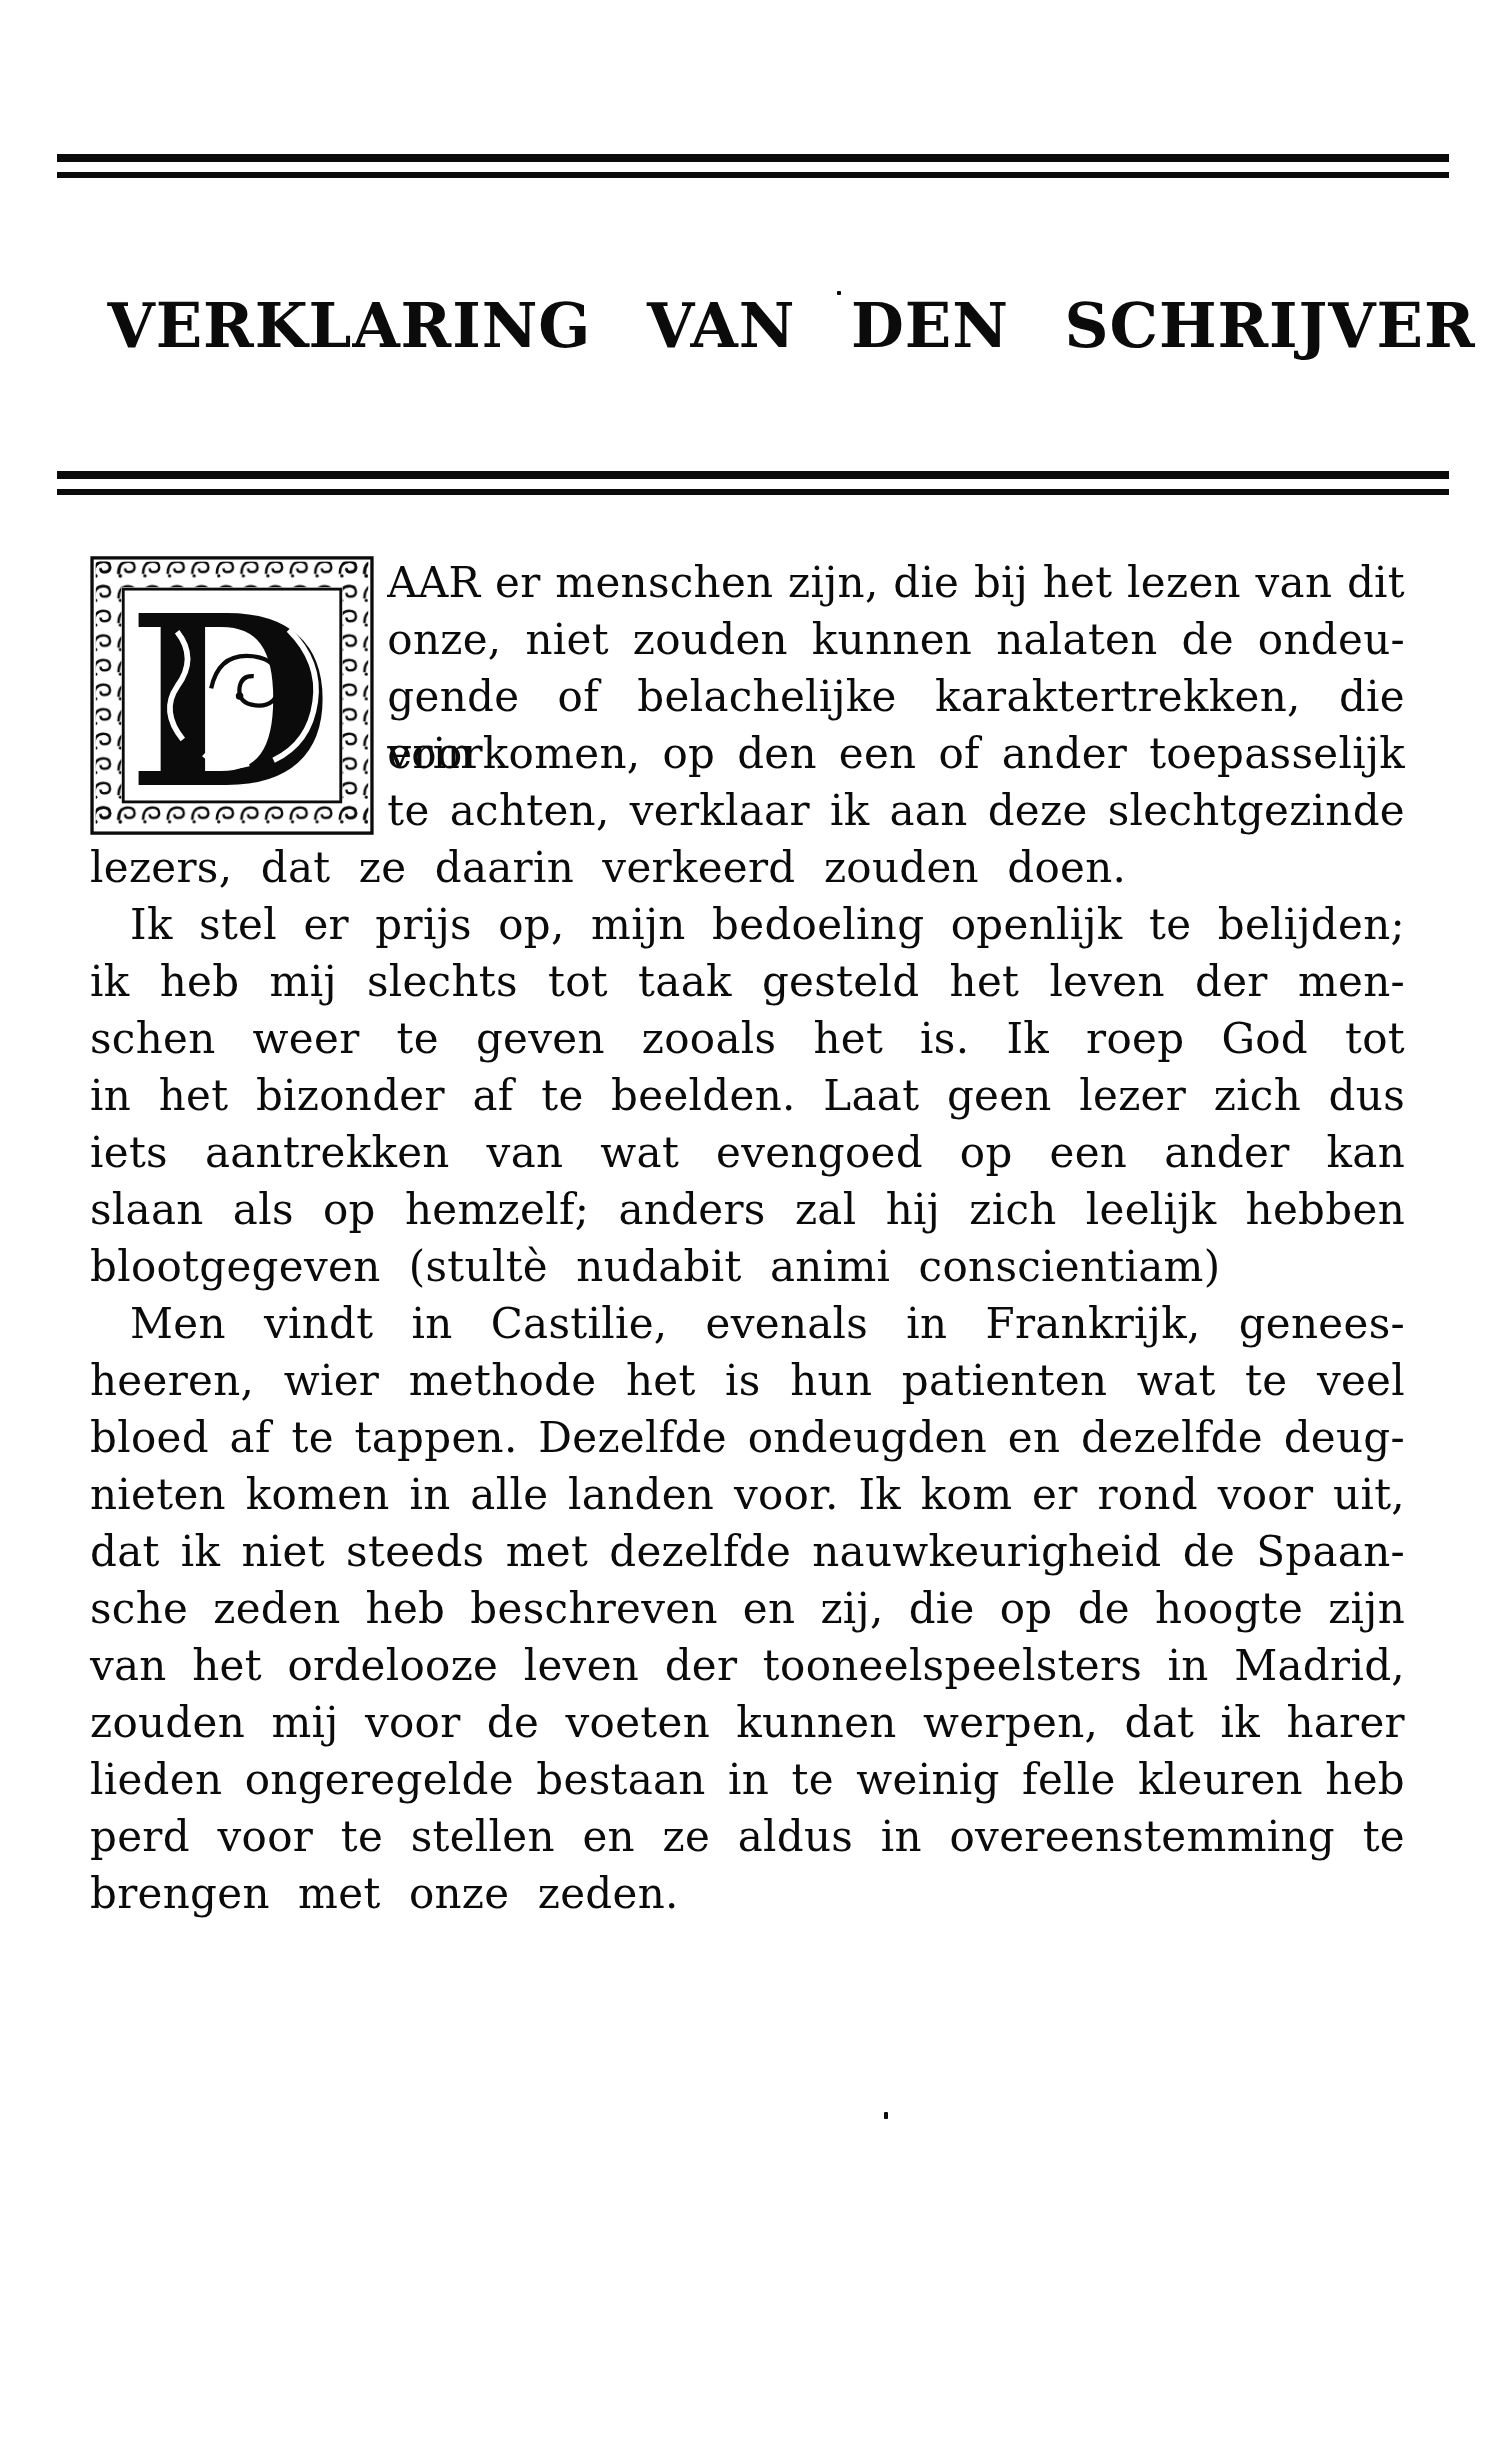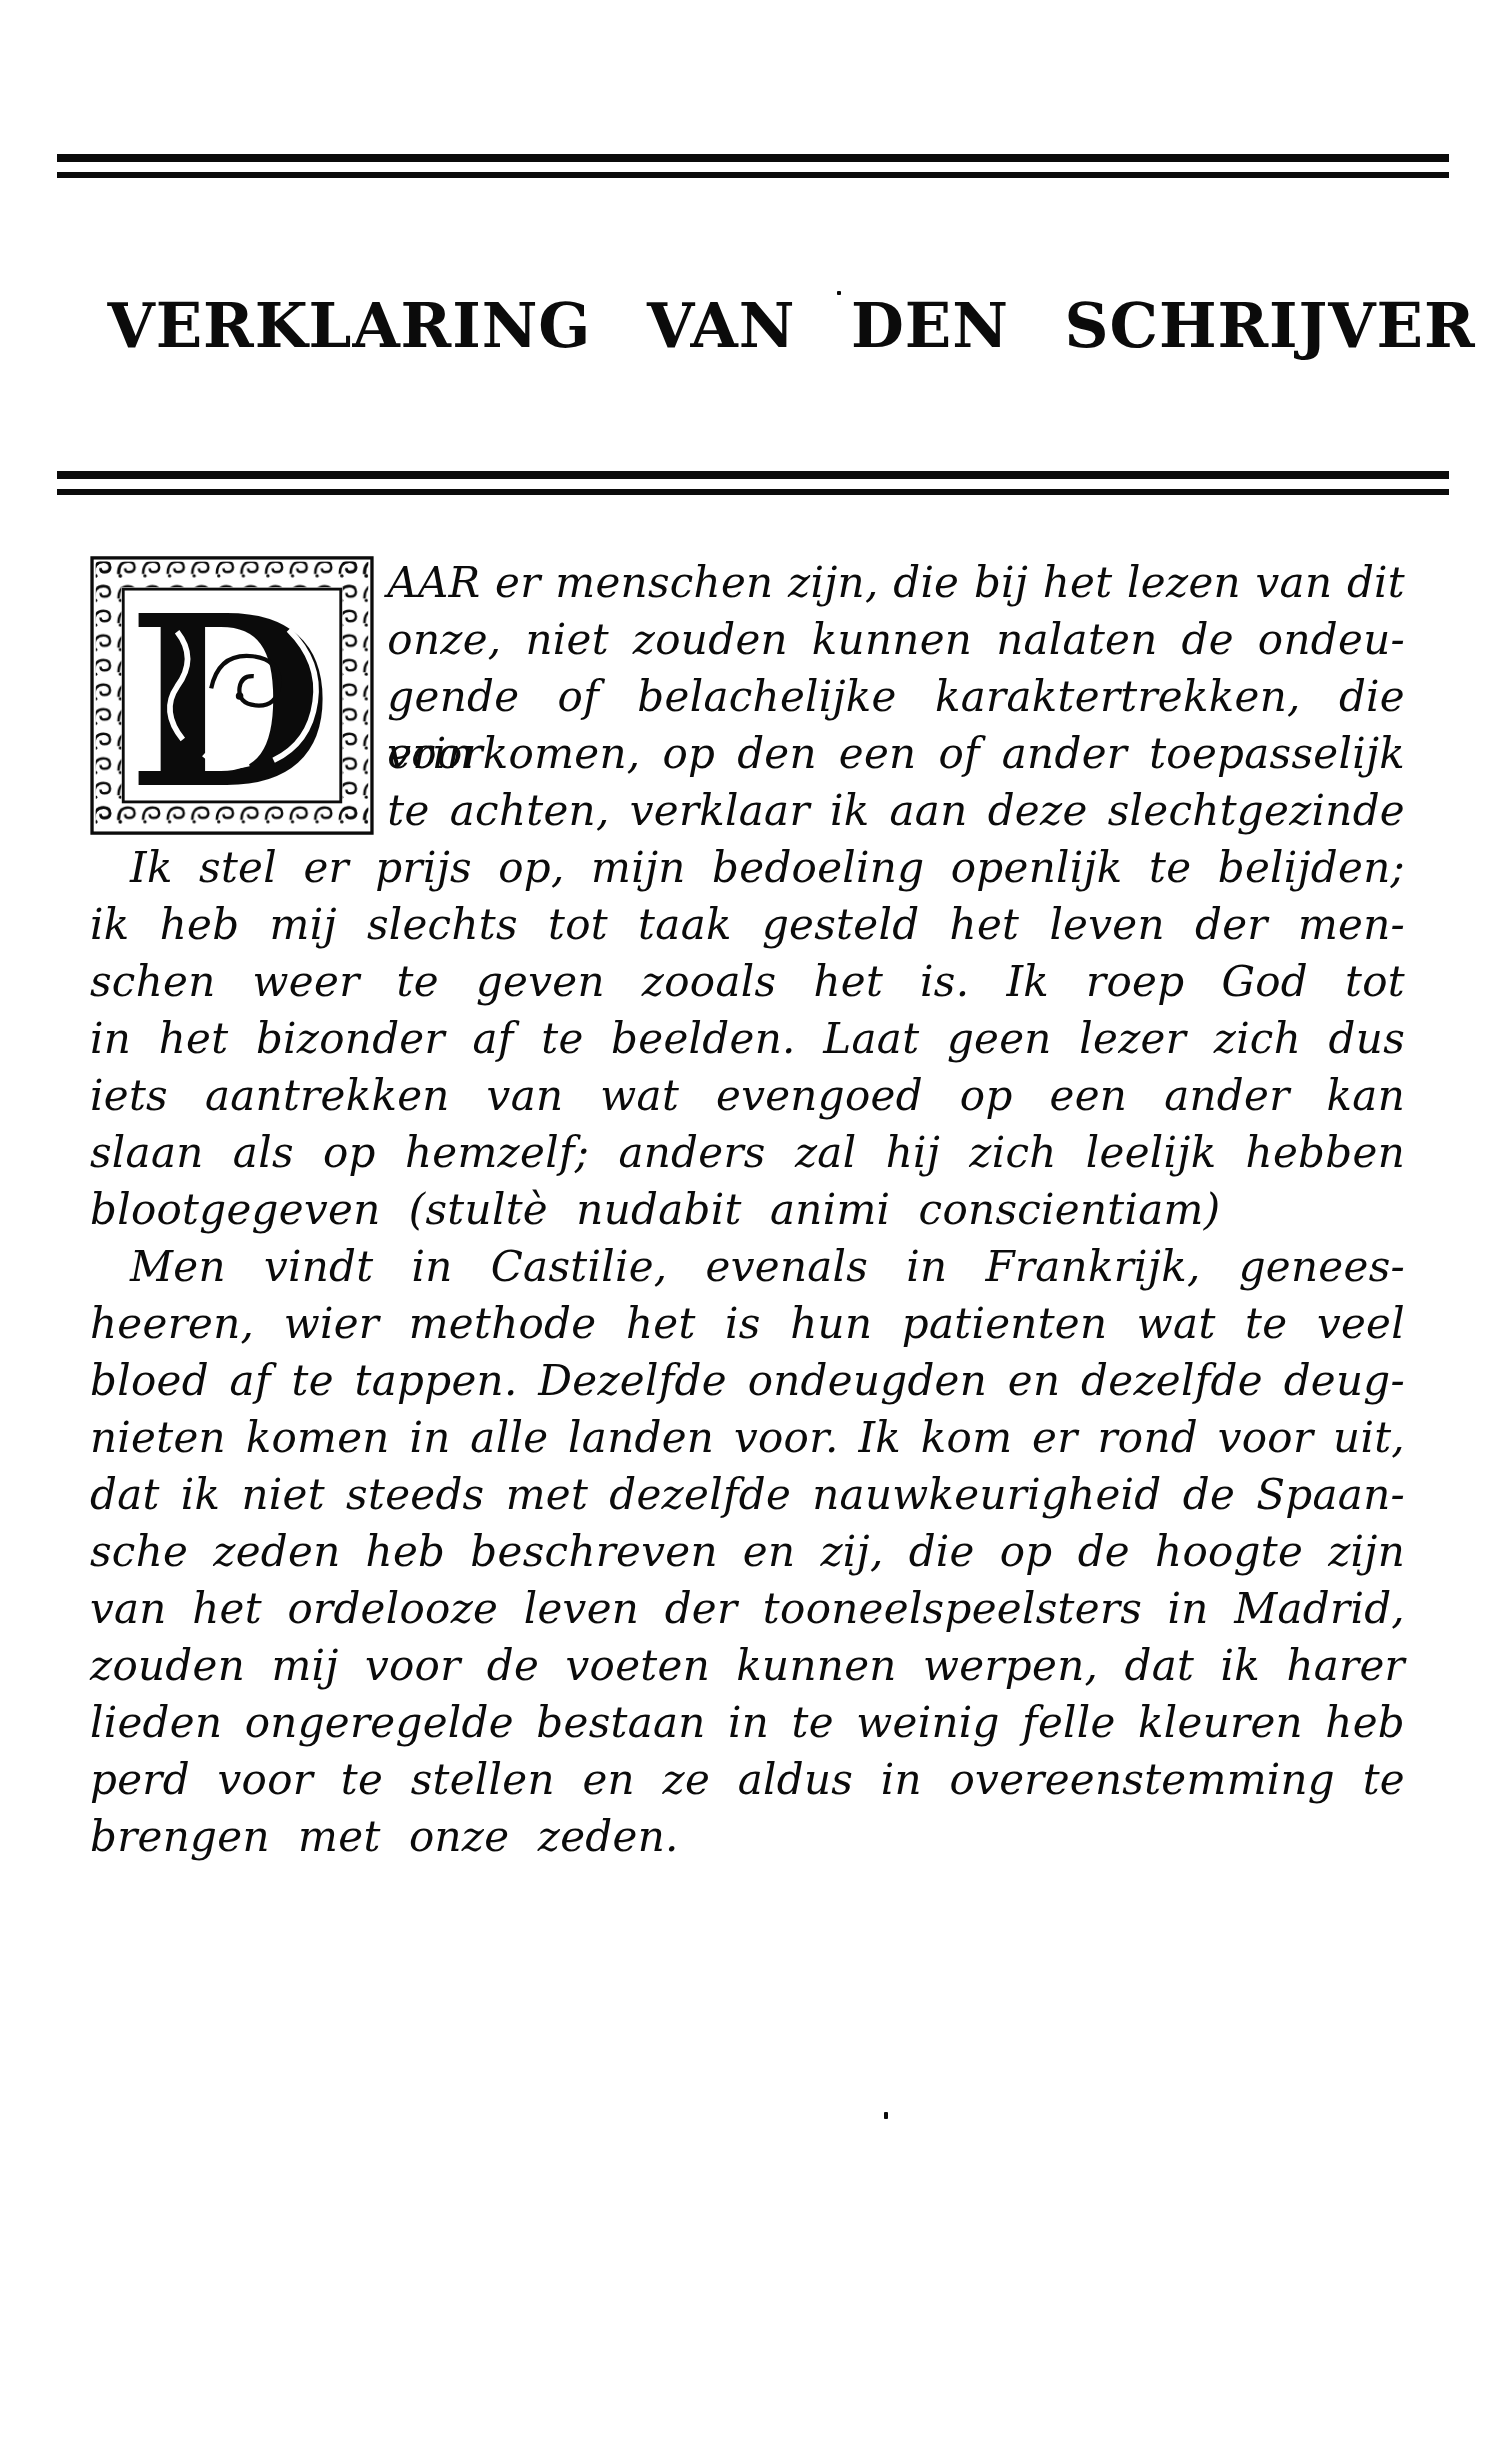--- a/index.html
+++ b/index.html
@@ -38,21 +38,20 @@
   }
   .para{margin:0;}
   .dropcap{
     float:left;
     width:284px;height:279px;
     margin:1.9px 13.3px 2.8px 0;
   }
   .ln{
     height:57px;
     white-space:normal;
-    font-style:italic;
   }
   .just{
     text-align:justify;
     text-align-last:justify;
   }
   .ind{text-indent:40px;}
   .end{
     text-align:left;
     word-spacing:0.35em;
   }
@@ -96,20 +95,21 @@
           <path d="M92,80 q22,28 0,58 q-18,26 6,56" fill="none" stroke="#ffffff" stroke-width="6"></path>
           <path d="M210,78 q34,34 28,76 q-6,44 -44,62" fill="none" stroke="#ffffff" stroke-width="6"></path>
           <path d="M120,210 q20,18 48,10" fill="none" stroke="#ffffff" stroke-width="5"></path>
         </svg>
       </div>
       <div class="ln just">AAR er menschen zijn, die bij het lezen van dit</div>
       <div class="ln just">onze, niet zouden kunnen nalaten de ondeu-</div>
       <div class="ln just">gende of belachelijke karaktertrekken, die erin</div>
       <div class="ln just">voorkomen, op den een of ander toepasselijk</div>
       <div class="ln just">te achten, verklaar ik aan deze slechtgezinde</div>
+      <div class="ln end">lezers, dat ze daarin verkeerd zouden doen.</div>
     </div>
 
     <div class="para">
       <div class="ln just ind">Ik stel er prijs op, mijn bedoeling openlijk te belijden;</div>
       <div class="ln just">ik heb mij slechts tot taak gesteld het leven der men-</div>
       <div class="ln just">schen weer te geven zooals het is. Ik roep God tot</div>
       <div class="ln just">in het bizonder af te beelden. Laat geen lezer zich dus</div>
       <div class="ln just">iets aantrekken van wat evengoed op een ander kan</div>
       <div class="ln just">slaan als op hemzelf; anders zal hij zich leelijk hebben</div>
       <div class="ln end">blootgegeven (stultè nudabit animi conscientiam)</div>

